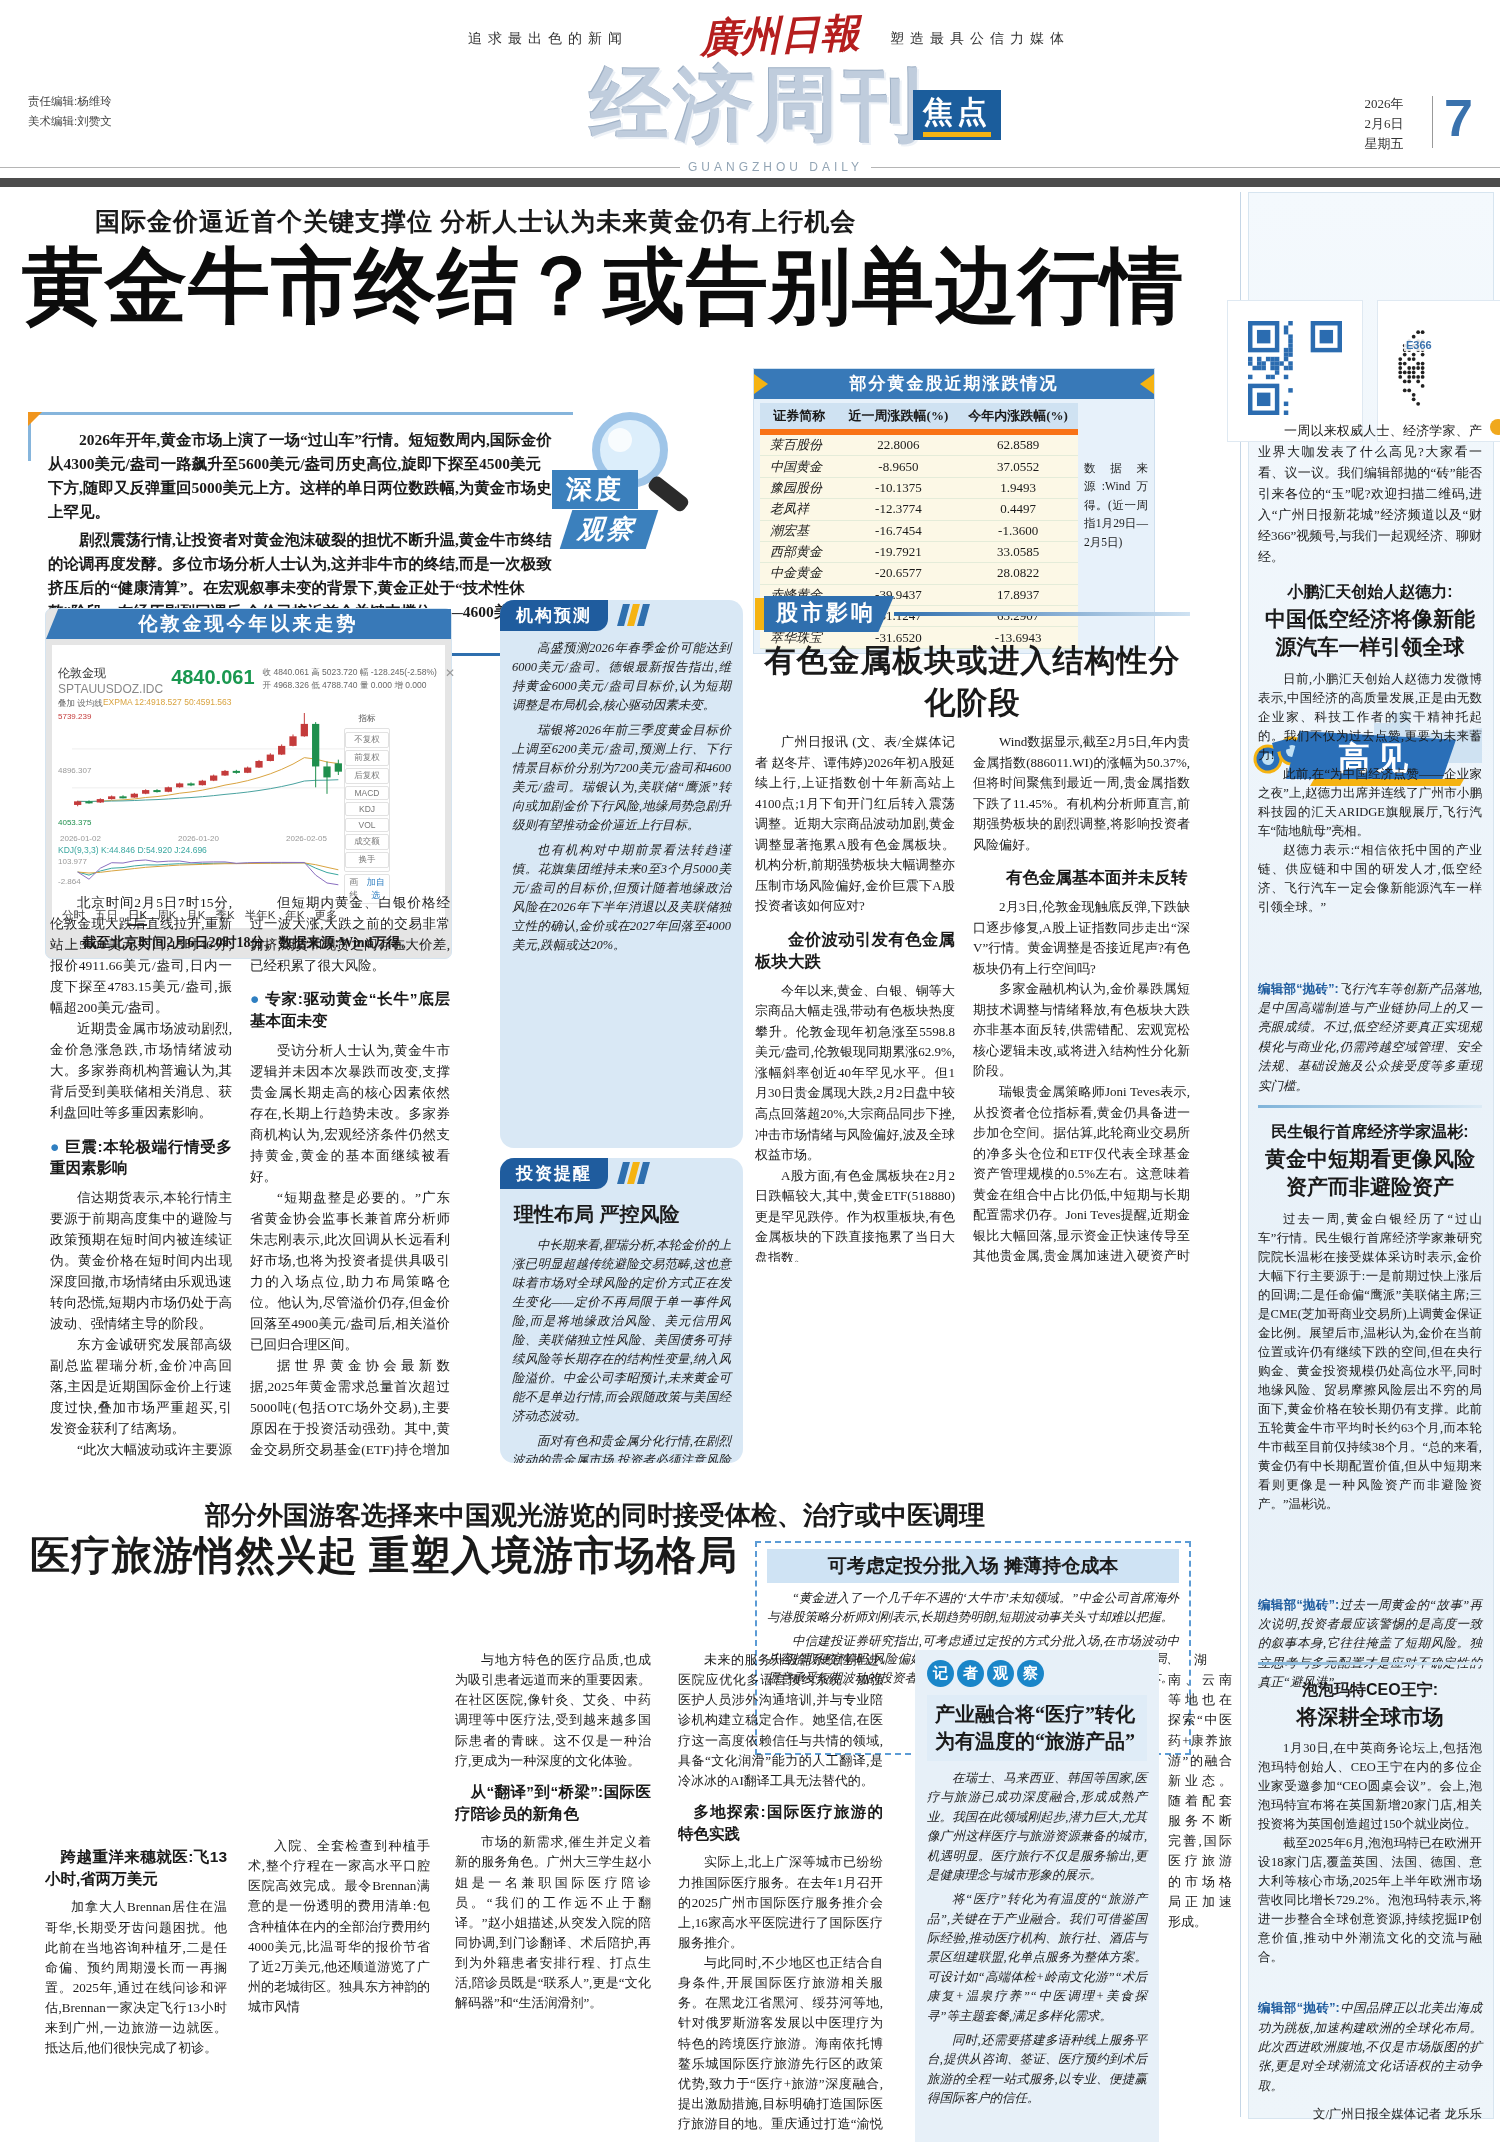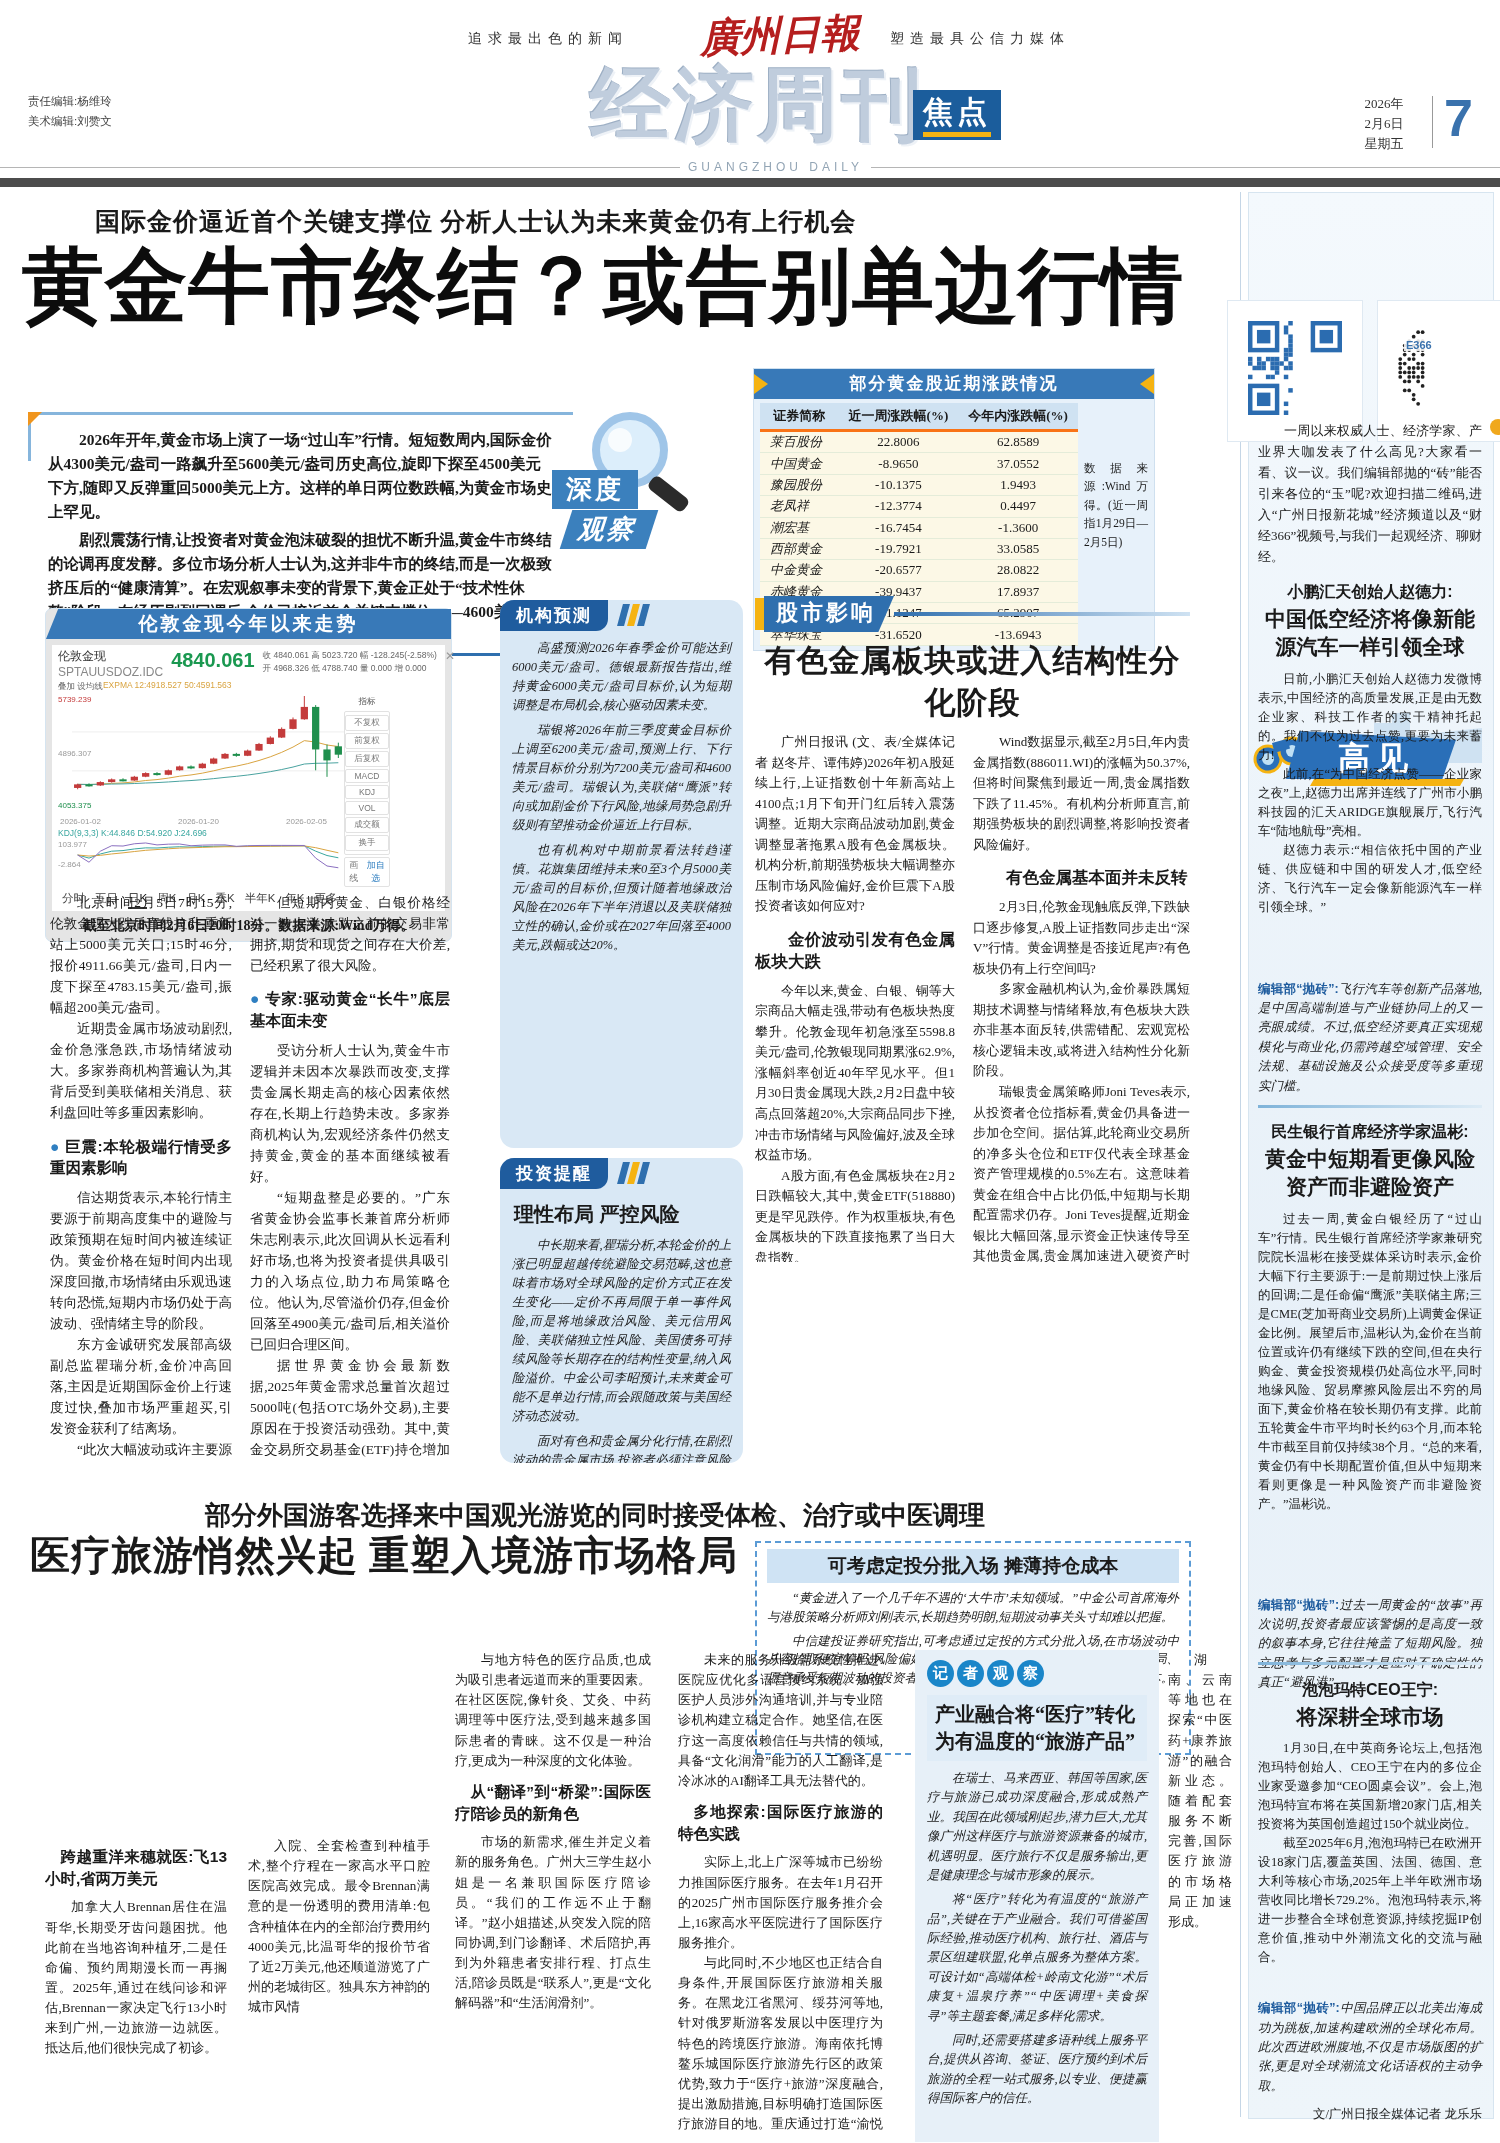--- a/index.html
+++ b/index.html
@@ -42,29 +42,29 @@
   
   .gtable{background:#e7f1fa;border:1px solid #cfe0ef}
   .gtable-head{background:#3879b8;color:#fff;font-weight:bold;font-size:17px;text-align:center;
                height:30px;line-height:30px;letter-spacing:2px;position:relative}
   .gtable-head::before{content:"";position:absolute;left:0;top:5px;border-left:14px solid #f5b312;
                border-top:10px solid transparent;border-bottom:10px solid transparent}
   .gtable-head::after{content:"";position:absolute;right:0;top:5px;border-right:14px solid #f5b312;
                border-top:10px solid transparent;border-bottom:10px solid transparent}
   .gtable-body{display:flex}
   table.gold{border-collapse:collapse;width:318px;margin:4px 0 4px 6px;background:#fcf8e6}
-  table.gold th{background:#cfe2f2;font-size:13px;padding:4px 2px;border-bottom:3px solid #f97316;white-space:nowrap}
+  table.gold th{background:#cfe2f2;font-size:13px;padding:4px 2px;border-bottom:6px solid #f97316;white-space:nowrap}
   table.gold td{font-size:13px;padding:1.2px 6px;border-bottom:1px solid #e4ecd9;text-align:center;white-space:nowrap}
   table.gold td.name{font-style:italic;text-align:left;padding-left:10px}
   .gtable-note{width:64px;font-size:11.5px;line-height:1.6;padding:60px 4px 0 6px;text-align:justify}
   
   .chart-card{background:#e5e5e5;border:1px solid #d5e4f0;border-radius:7px}
   .chart-title{background:#3879b8;color:#fff;font-weight:bold;font-size:19px;letter-spacing:3px;
                text-align:center;height:30px;line-height:30px;clip-path:polygon(3% 0,100% 0,100% 100%,0 100%)}
-  .chart-inner{background:#fff;margin:6px;padding:4px 4px 2px 6px;position:relative}
+  .chart-inner{background:#fff;margin:6px;padding:21px 4px 2px 6px;position:relative}
   .q-name{font-size:12px;color:#333;font-family:"Liberation Sans",sans-serif;line-height:1.3}
   .q-price{font-size:20px;font-weight:bold;color:#1a9850;font-family:"Liberation Sans",sans-serif}
   .q-grid{font-size:8.5px;color:#666;font-family:"Liberation Sans",sans-serif;line-height:1.5;white-space:nowrap}
   .expma{font-size:8.5px;color:#d9a441;font-family:"Liberation Sans",sans-serif;white-space:nowrap}
   .axis-lab{font-size:8px;color:#999;font-family:"Liberation Sans",sans-serif;position:absolute}
   .tabs{display:flex;gap:10px;font-size:11.5px;color:#444;font-family:"Liberation Sans",sans-serif;margin:2px 0 0 4px}
   .tabs span{cursor:pointer}
   .tabs span.active{font-weight:normal;color:#111;border-bottom:2px solid #333;padding-bottom:1px}
   .panel{width:46px;font-size:8.5px;color:#777;font-family:"Liberation Sans",sans-serif;text-align:center}
   .panel div{border:1px solid #e2e2e2;border-radius:2px;margin:2px 0;padding:1px 0}

